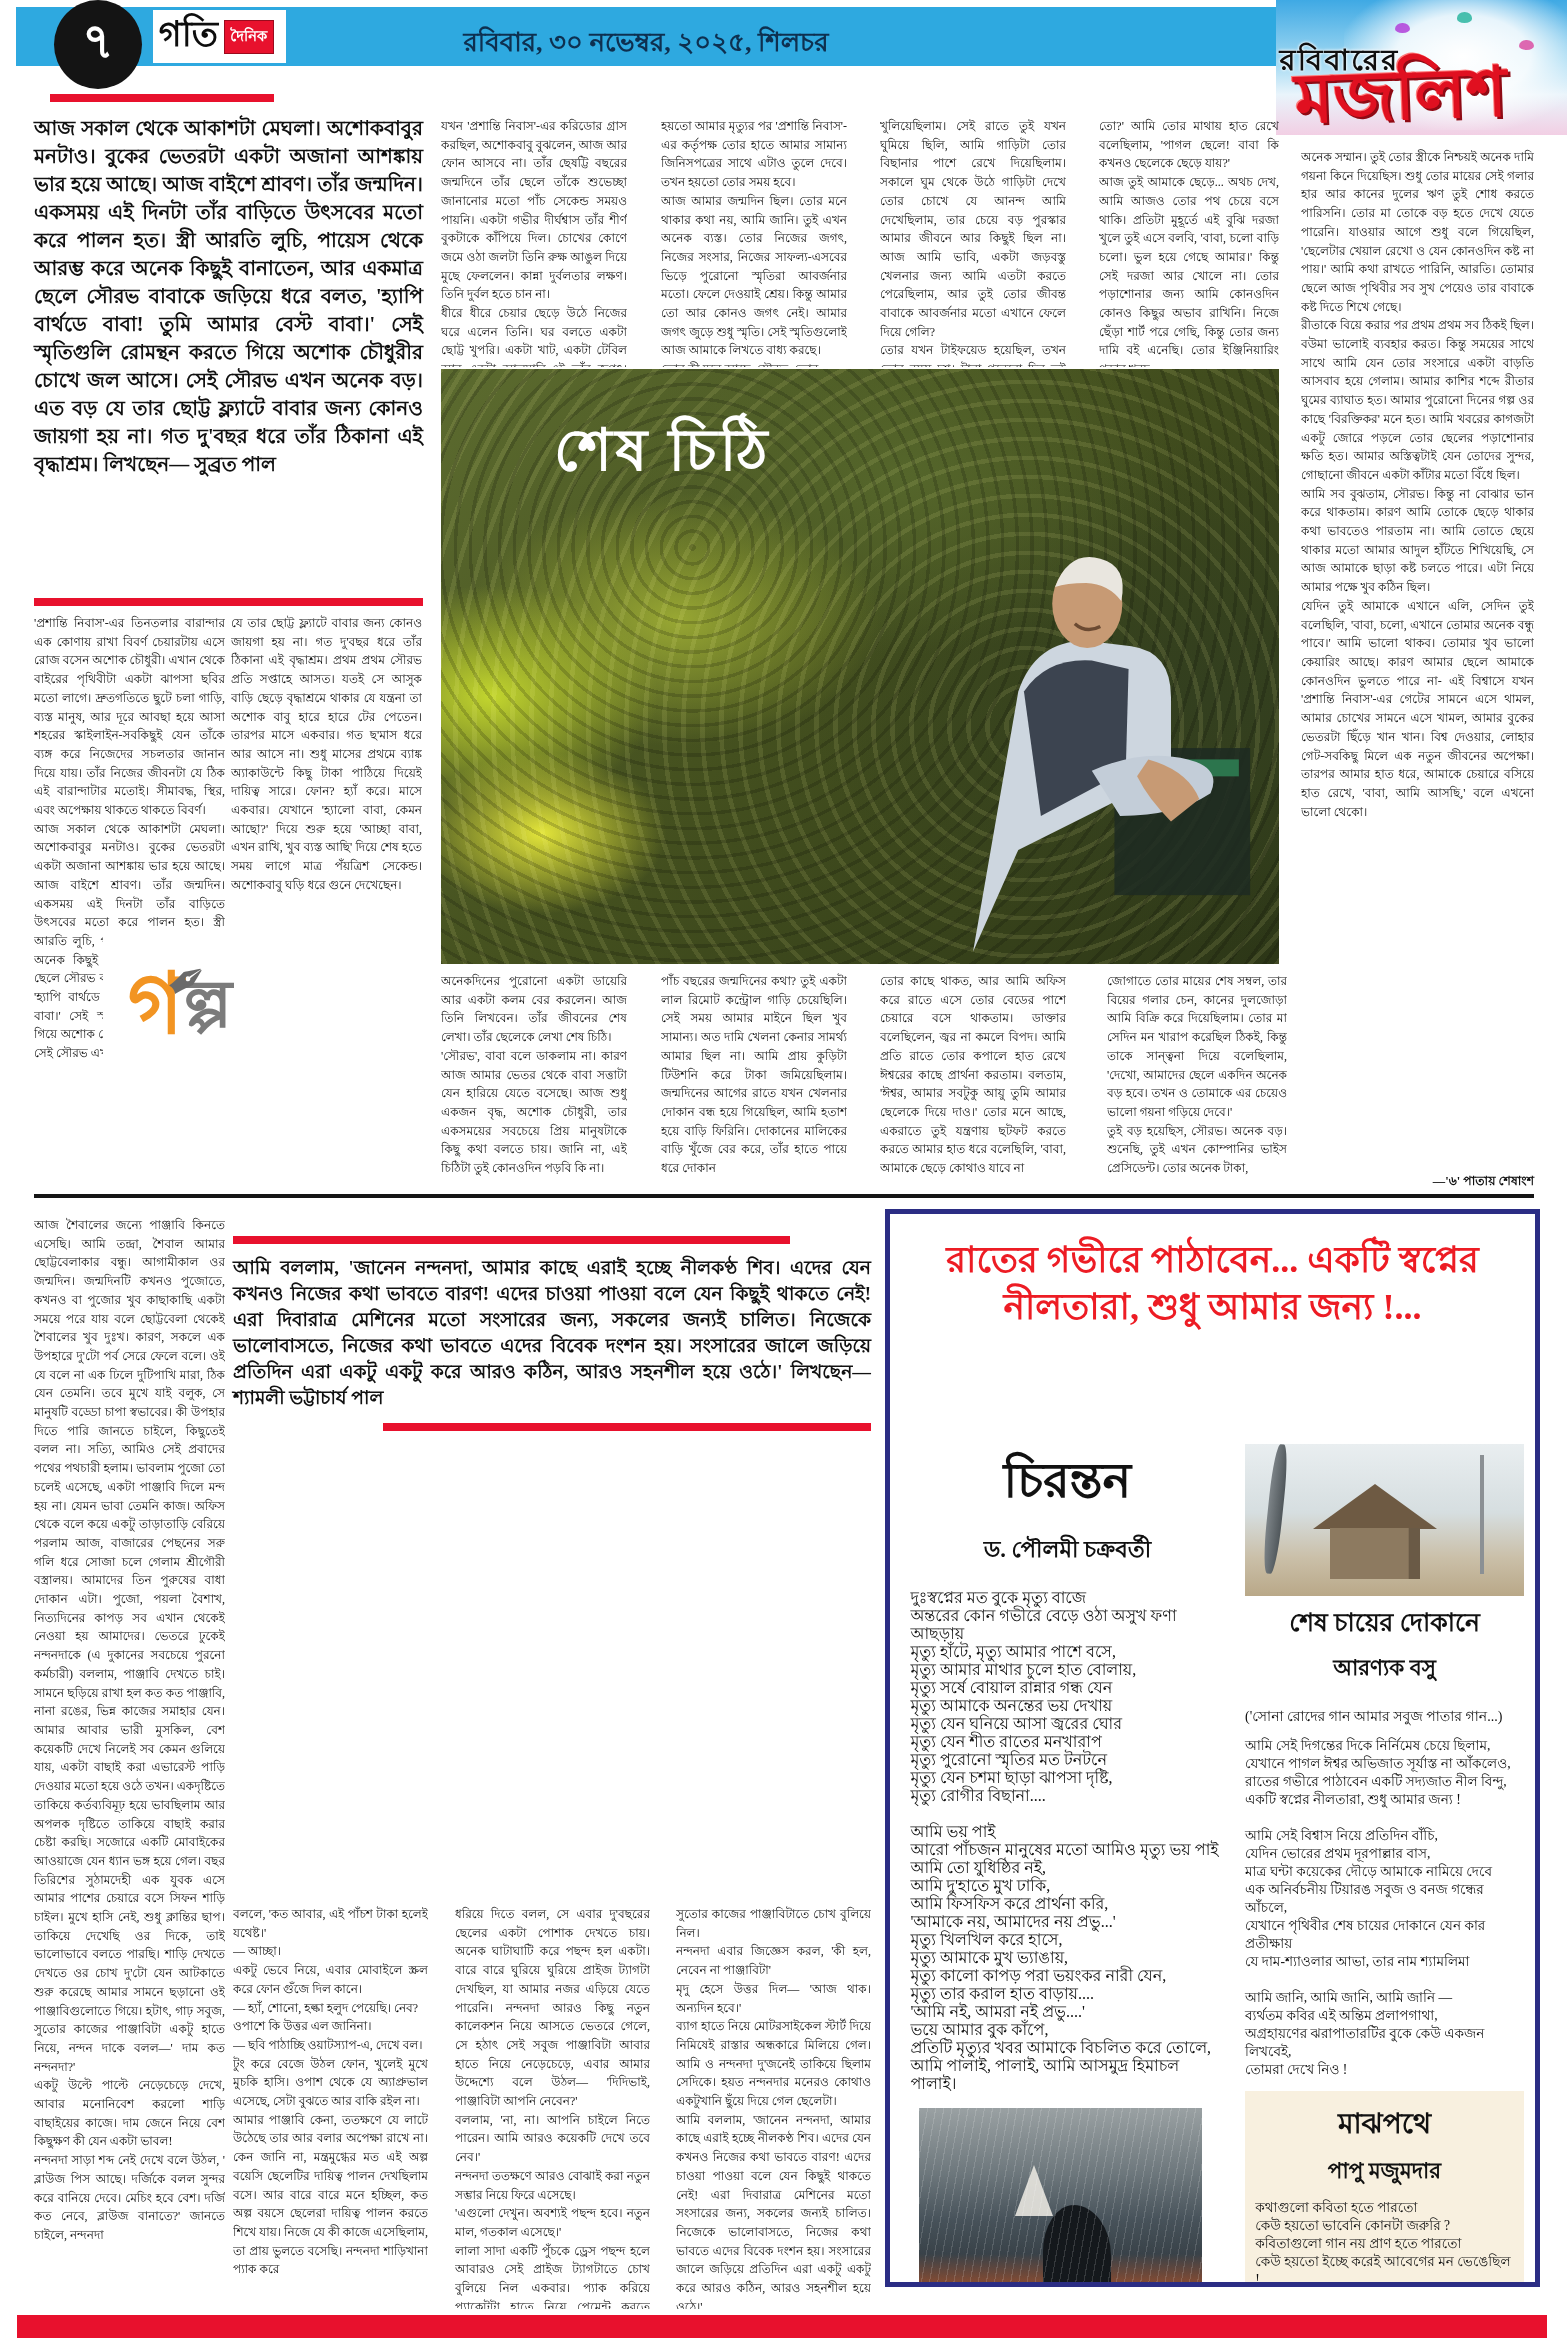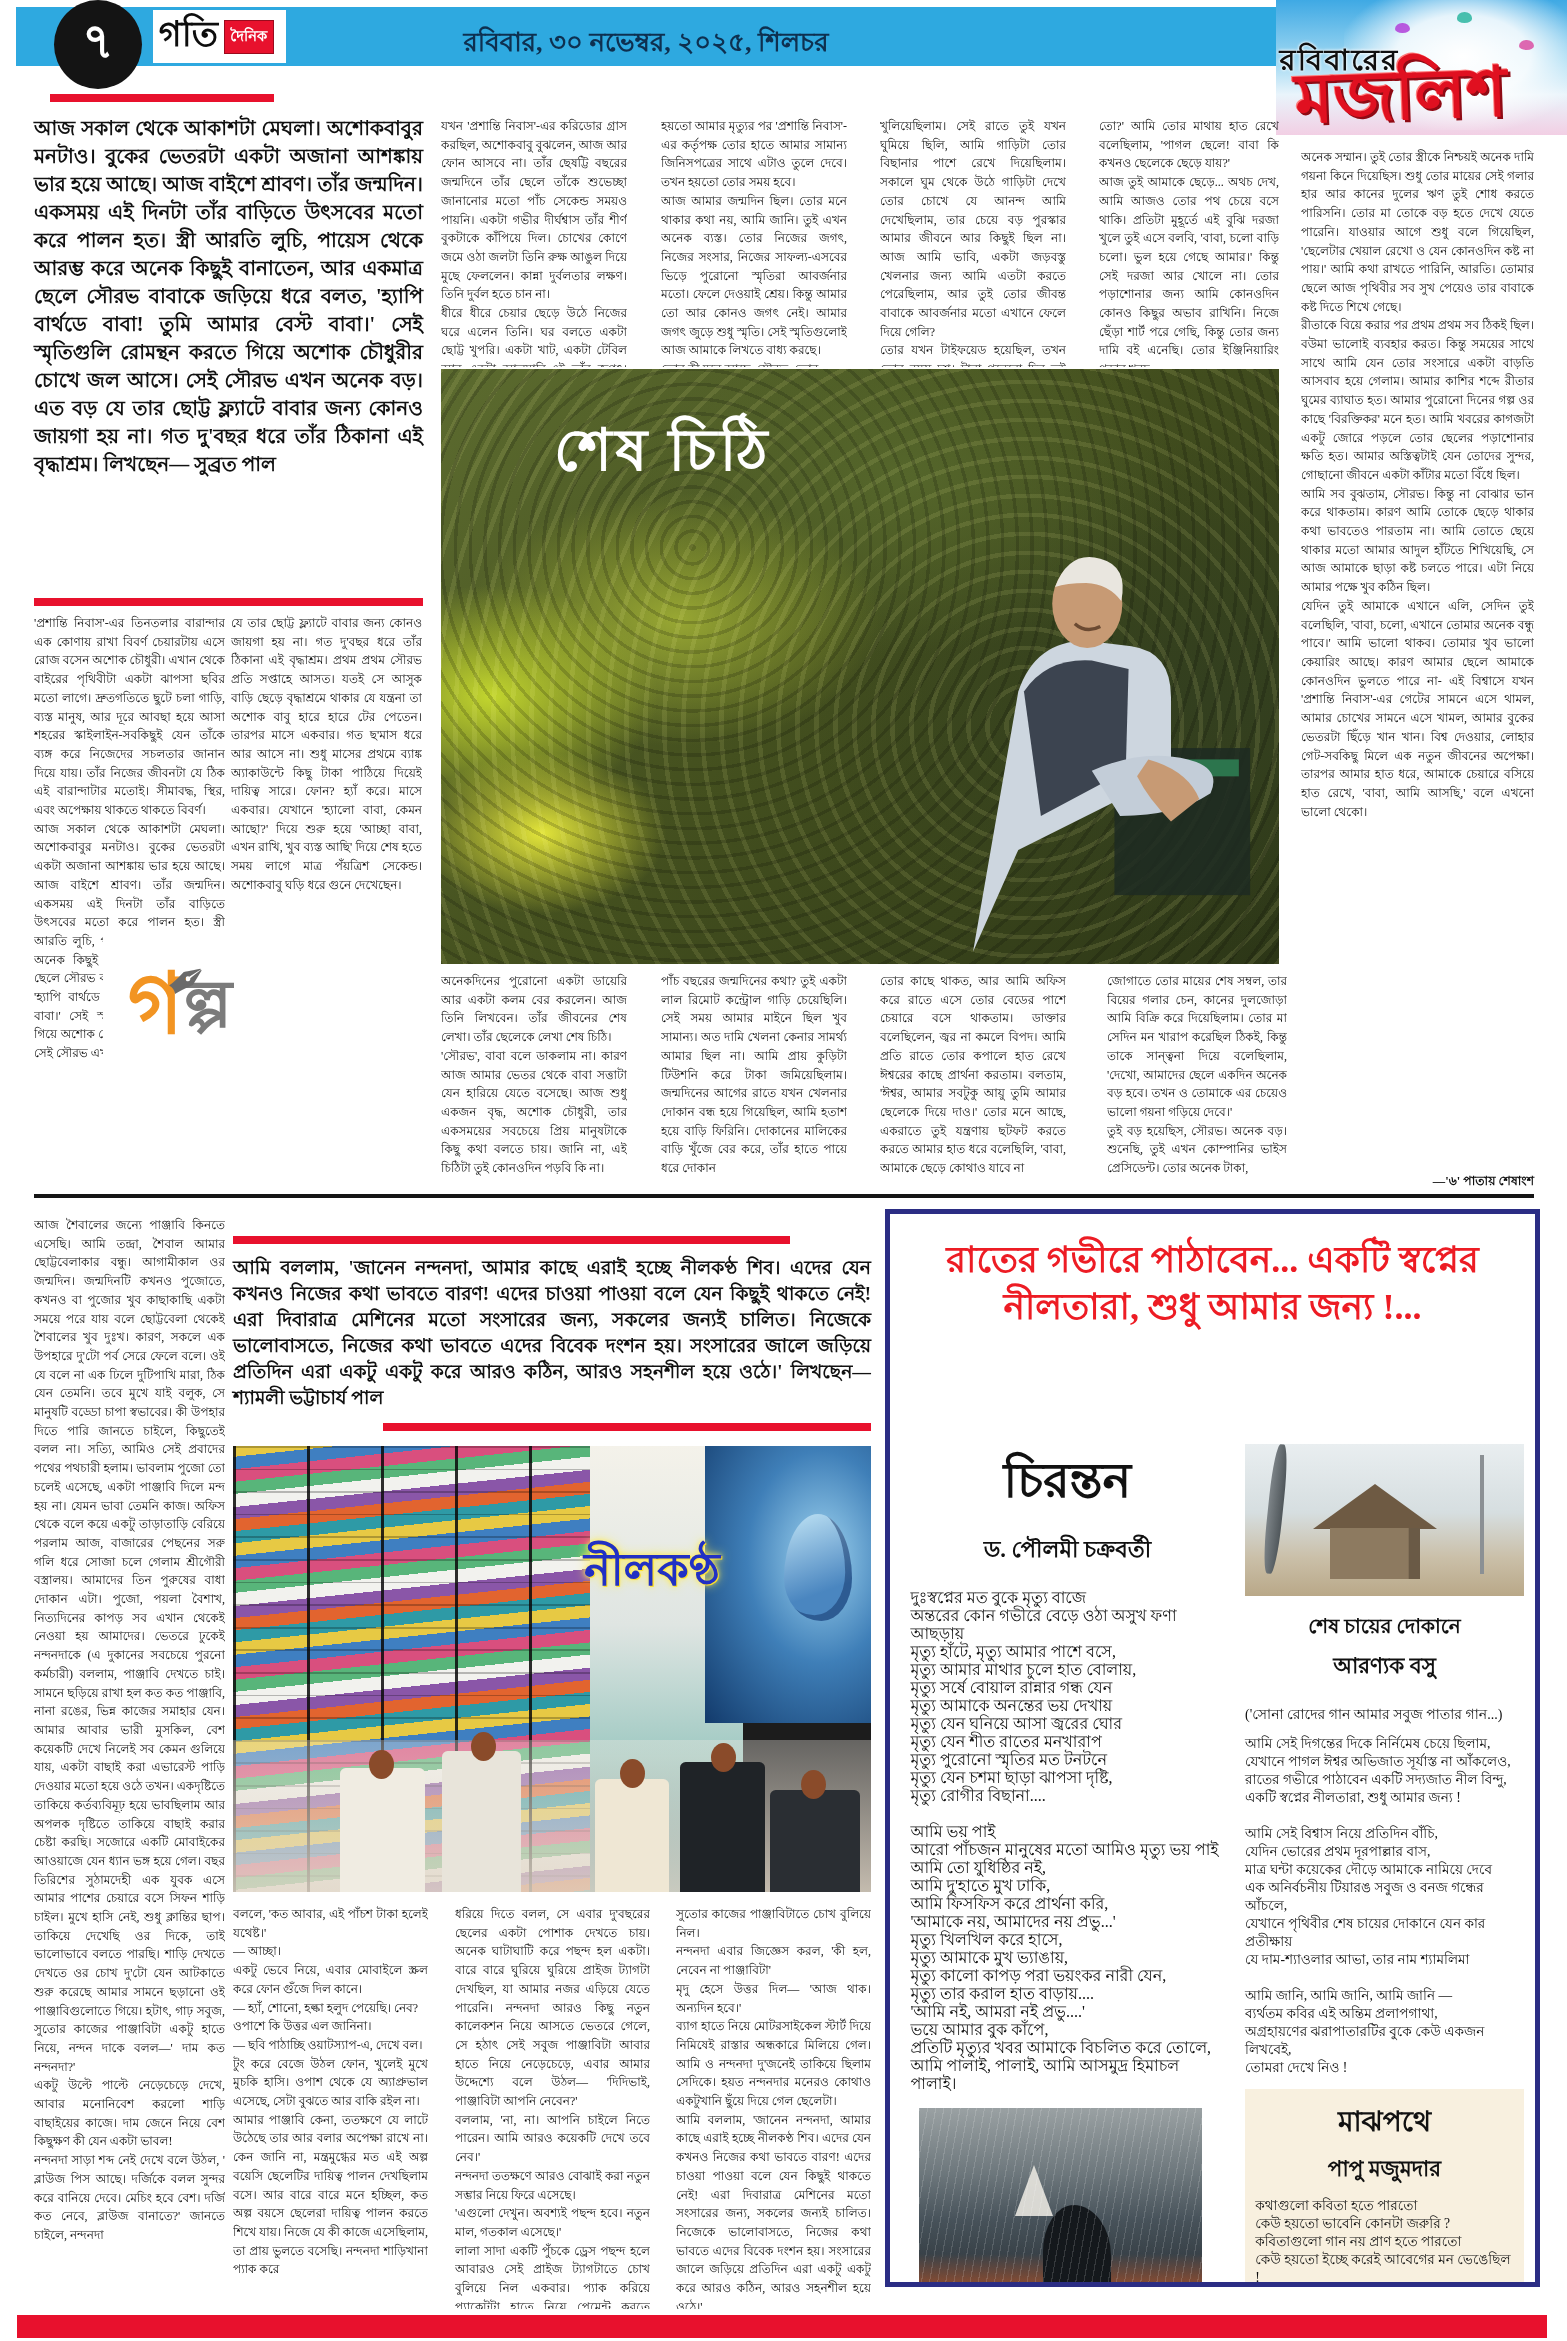--- a/index.html
+++ b/index.html
@@ -85,21 +85,21 @@
   .ship-painting .rain{position:absolute;inset:0;background:repeating-linear-gradient(100deg, rgba(255,255,255,.14) 0 1.1px, transparent 1.1px 8px);}
   .ship-sail{position:absolute;left:96px;top:57px;width:0;height:0;border-left:19px solid transparent;border-right:19px solid transparent;border-bottom:51px solid #e8e6df;opacity:.9;}
   .ship-figure{position:absolute;left:124px;bottom:4.5px;width:68px;height:85px;background:#14181c;
      border-radius:45% 55% 20% 20%/55% 60% 10% 10%;}
   .hut-painting{width:279px;height:152px;position:relative;overflow:hidden;
      background:linear-gradient(180deg,#e9eef0 0%,#d6dee0 45%,#cabfa8 75%,#b9a888 100%);}
   .hut-roof{position:absolute;left:68px;top:40px;width:0;height:0;border-left:62px solid transparent;border-right:62px solid transparent;border-bottom:45px solid #6e5a43;}
   .hut-body{position:absolute;left:85px;top:84px;width:90px;height:51px;background:#8d7a60;box-shadow:inset -11.3px 0 0 #6a5a46;}
   .hut-tree{position:absolute;left:22.6px;top:0px;width:14.7px;height:130px;background:linear-gradient(90deg,#7d8488,#4f565a);border-radius:40%;transform:rotate(6deg);}
   .hut-pole{position:absolute;right:40px;top:11.3px;width:4.5px;height:119px;background:#8b9094;}
-  .poem-title-md{font-size:20px;font-weight:bold;text-align:center;margin-top:15px;}
+  .poem-title-md{font-size:25px;font-weight:bold;text-align:center;margin-top:7px;}
   .poem-author-md{font-size:21.5px;font-weight:bold;text-align:center;margin-top:4.5px;}
   .epigraph{font-size:14px;margin-top:18px;white-space:pre-line;}
   .poem.small{font-size:13.6px;line-height:18px;margin-top:8px;}
   .majh-box{margin-top:12.4px;background:#f8f0df;padding:11.3px 10.2px;box-sizing:border-box;}
   .majh-box .poem{margin-top:9px;line-height:18px;font-size:13.6px;}
   
   .intro2{left:233px;top:1236px;width:638px;height:195px;}
   .intro2 .body{margin-top:11.3px;font-size:18.7px;line-height:26px;font-weight:bold;text-align:justify;}
   .intro2 .red-rule.top{width:557px;}
   .intro2 .red-rule.bottom{position:absolute;right:0;bottom:0;width:488px;}
@@ -191,39 +191,20 @@
   <div class="abs col" style="left:34px;top:1216px;width:191px;height:1093px;">আজ শৈবালের জন্যে পাঞ্জাবি কিনতে এসেছি। আমি তন্দ্রা, শৈবাল আমার ছোট্টবেলাকার বন্ধু। আগামীকাল ওর জন্মদিন। জন্মদিনটি কখনও পুজোতে, কখনও বা পুজোর খুব কাছাকাছি একটা সময়ে পরে যায় বলে ছোট্টবেলা থেকেই শৈবালের খুব দুঃখ। কারণ, সকলে এক উপহারে দু'টো পর্ব সেরে ফেলে বলে। ওই যে বলে না এক ঢিলে দুটিপাখি মারা, ঠিক যেন তেমনি। তবে মুখে যাই বলুক, সে মানুষটি বড্ডো চাপা স্বভাবের। কী উপহার দিতে পারি জানতে চাইলে, কিছুতেই বলল না। সত্যি, আমিও সেই প্রবাদের পথের পথচারী হলাম। ভাবলাম পুজো তো চলেই এসেছে, একটা পাঞ্জাবি দিলে মন্দ হয় না। যেমন ভাবা তেমনি কাজ। অফিস থেকে বলে কয়ে একটু তাড়াতাড়ি বেরিয়ে পরলাম আজ, বাজারের পেছনের সরু গলি ধরে সোজা চলে গেলাম শ্রীগৌরী বস্ত্রালয়। আমাদের তিন পুরুষের বাধা দোকান এটা। পুজো, পয়লা বৈশাখ, নিত্যদিনের কাপড় সব এখান থেকেই নেওয়া হয় আমাদের। ভেতরে ঢুকেই নন্দনদাকে (এ দুকানের সবচেয়ে পুরনো কর্মচারী) বললাম, পাঞ্জাবি দেখতে চাই। সামনে ছড়িয়ে রাখা হল কত কত পাঞ্জাবি, নানা রঙের, ভিন্ন কাজের সমাহার যেন। আমার আবার ভারী মুসকিল, বেশ কয়েকটি দেখে নিলেই সব কেমন গুলিয়ে যায়, একটা বাছাই করা এভারেস্ট পাড়ি দেওয়ার মতো হয়ে ওঠে তখন। একদৃষ্টিতে তাকিয়ে কর্তব্যবিমূঢ় হয়ে ভাবছিলাম আর অপলক দৃষ্টিতে তাকিয়ে বাছাই করার চেষ্টা করছি। সজোরে একটি মোবাইকের আওয়াজে যেন ধ্যান ভঙ্গ হয়ে গেল। বছর তিরিশের সুঠামদেহী এক যুবক এসে আমার পাশের চেয়ারে বসে সিফন শাড়ি চাইল। মুখে হাসি নেই, শুধু ক্লান্তির ছাপ। তাকিয়ে দেখেছি ওর দিকে, তাই ভালোভাবে বলতে পারছি। শাড়ি দেখতে দেখতে ওর চোখ দু'টো যেন আটকাতে শুরু করেছে আমার সামনে ছড়ানো ওই পাঞ্জাবিগুলোতে গিয়ে। হটাৎ, গাঢ় সবুজ, সুতোর কাজের পাঞ্জাবিটা একটু হাতে নিয়ে, নন্দন দাকে বলল—' দাম কত নন্দনদা?'
 একটু উল্টে পাল্টে নেড়েচেড়ে দেখে, আবার মনোনিবেশ করলো শাড়ি বাছাইয়ের কাজে। দাম জেনে নিয়ে বেশ কিছুক্ষণ কী যেন একটা ভাবল!
 নন্দনদা সাড়া শব্দ নেই দেখে বলে উঠল, ' ব্লাউজ পিস আছে। দর্জিকে বলল সুন্দর করে বানিয়ে দেবে। মেচিং হবে বেশ। দর্জি কত নেবে, ব্লাউজ বানাতে?' জানতে চাইলে, নন্দনদা</div>
 
   <div class="abs intro2">
     <div class="red-rule top"></div>
     <p class="body"><span>আমি বললাম, 'জানেন নন্দনদা, আমার কাছে এরাই হচ্ছে নীলকণ্ঠ শিব। এদের যেন কখনও নিজের কথা ভাবতে বারণ! এদের চাওয়া পাওয়া বলে যেন কিছুই থাকতে নেই! এরা দিবারাত্র মেশিনের মতো সংসারের জন্য, সকলের জন্যই চালিত। নিজেকে ভালোবাসতে, নিজের কথা ভাবতে এদের বিবেক দংশন হয়। সংসারের জালে জড়িয়ে প্রতিদিন এরা একটু একটু করে আরও কঠিন, আরও সহনশীল হয়ে ওঠে।' </span><span class="byline">লিখছেন—</span> <span class="byline">শ্যামলী ভট্টাচার্য পাল</span></p>
     <div class="red-rule bottom"></div>
   </div>
 
-  <div class="abs illus2">
-    <div class="fabrics"></div>
-    <div class="shelves"></div>
-    <div class="backwall"></div>
-    <div class="shiva"></div>
-    <div class="shiva-face"></div>
-    <div class="counter"></div>
-    <div class="person" style="left:107px;bottom:0;width:85px;height:124px;background:#f0ece2;"></div>
-    <span class="head" style="left:136px;bottom:113px;"></span>
-    <div class="person" style="left:209px;bottom:0;width:79px;height:141px;background:#e8e4da;"></div>
-    <span class="head" style="left:238px;bottom:131px;"></span>
-    <div class="person" style="left:362px;bottom:0;width:74px;height:113px;background:#efe7d4;"></div>
-    <span class="head" style="left:387px;bottom:104px;"></span>
-    <div class="person" style="left:447px;bottom:0;width:85px;height:130px;background:#1f2327;"></div>
-    <span class="head" style="left:478px;bottom:120px;"></span>
-    <div class="person" style="left:537px;bottom:0;width:90px;height:102px;background:#2a2e33;"></div>
-    <span class="head" style="left:568px;bottom:93px;"></span>
-    <div class="illus2-title">নীলকণ্ঠ</div>
-  </div>
 
   <div class="abs col" style="left:233px;top:1905px;width:195px;height:404px;">বললে, 'কত আবার, এই পাঁচশ টাকা হলেই যথেষ্ট।'
 — আচ্ছা।
 একটু ভেবে নিয়ে, এবার মোবাইলে স্ক্রল করে ফোন গুঁজে দিল কানে।
 — হ্যাঁ, শোনো, হল্কা হলুদ পেয়েছি। নেব?
 ওপাশে কি উত্তর এল জানিনা।
 — ছবি পাঠাচ্ছি ওয়াটস্যাপ-এ, দেখে বল।
 টুং করে বেজে উঠল ফোন, খুলেই মুখে মুচকি হাসি। ওপাশ থেকে যে অ্যাপ্রুভাল এসেছে, সেটা বুঝতে আর বাকি রইল না।
 আমার পাঞ্জাবি কেনা, ততক্ষণে যে লাটে উঠেছে তার আর বলার অপেক্ষা রাখে না। কেন জানি না, মন্ত্রমুগ্ধের মত এই অল্প বয়েসি ছেলেটির দায়িত্ব পালন দেখছিলাম বসে। আর বারে বারে মনে হচ্ছিল, কত অল্প বয়সে ছেলেরা দায়িত্ব পালন করতে শিখে যায়। নিজে যে কী কাজে এসেছিলাম, তা প্রায় ভুলতে বসেছি। নন্দনদা শাড়িখানা প্যাক করে</div>
   <div class="abs col" style="left:455px;top:1905px;width:195px;height:404px;">ধরিয়ে দিতে বলল, সে এবার দু'বছরের ছেলের একটা পোশাক দেখতে চায়। অনেক ঘাটাঘাটি করে পছন্দ হল একটা। বারে বারে ঘুরিয়ে ঘুরিয়ে প্রাইজ ট্যাগটা দেখছিল, যা আমার নজর এড়িয়ে যেতে পারেনি। নন্দনদা আরও কিছু নতুন কালেকশন নিয়ে আসতে ভেতরে গেলে, সে হঠাৎ সেই সবুজ পাঞ্জাবিটা আবার হাতে নিয়ে নেড়েচেড়ে, এবার আমার উদ্দেশ্যে বলে উঠল— 'দিদিভাই, পাঞ্জাবিটা আপনি নেবেন?'

